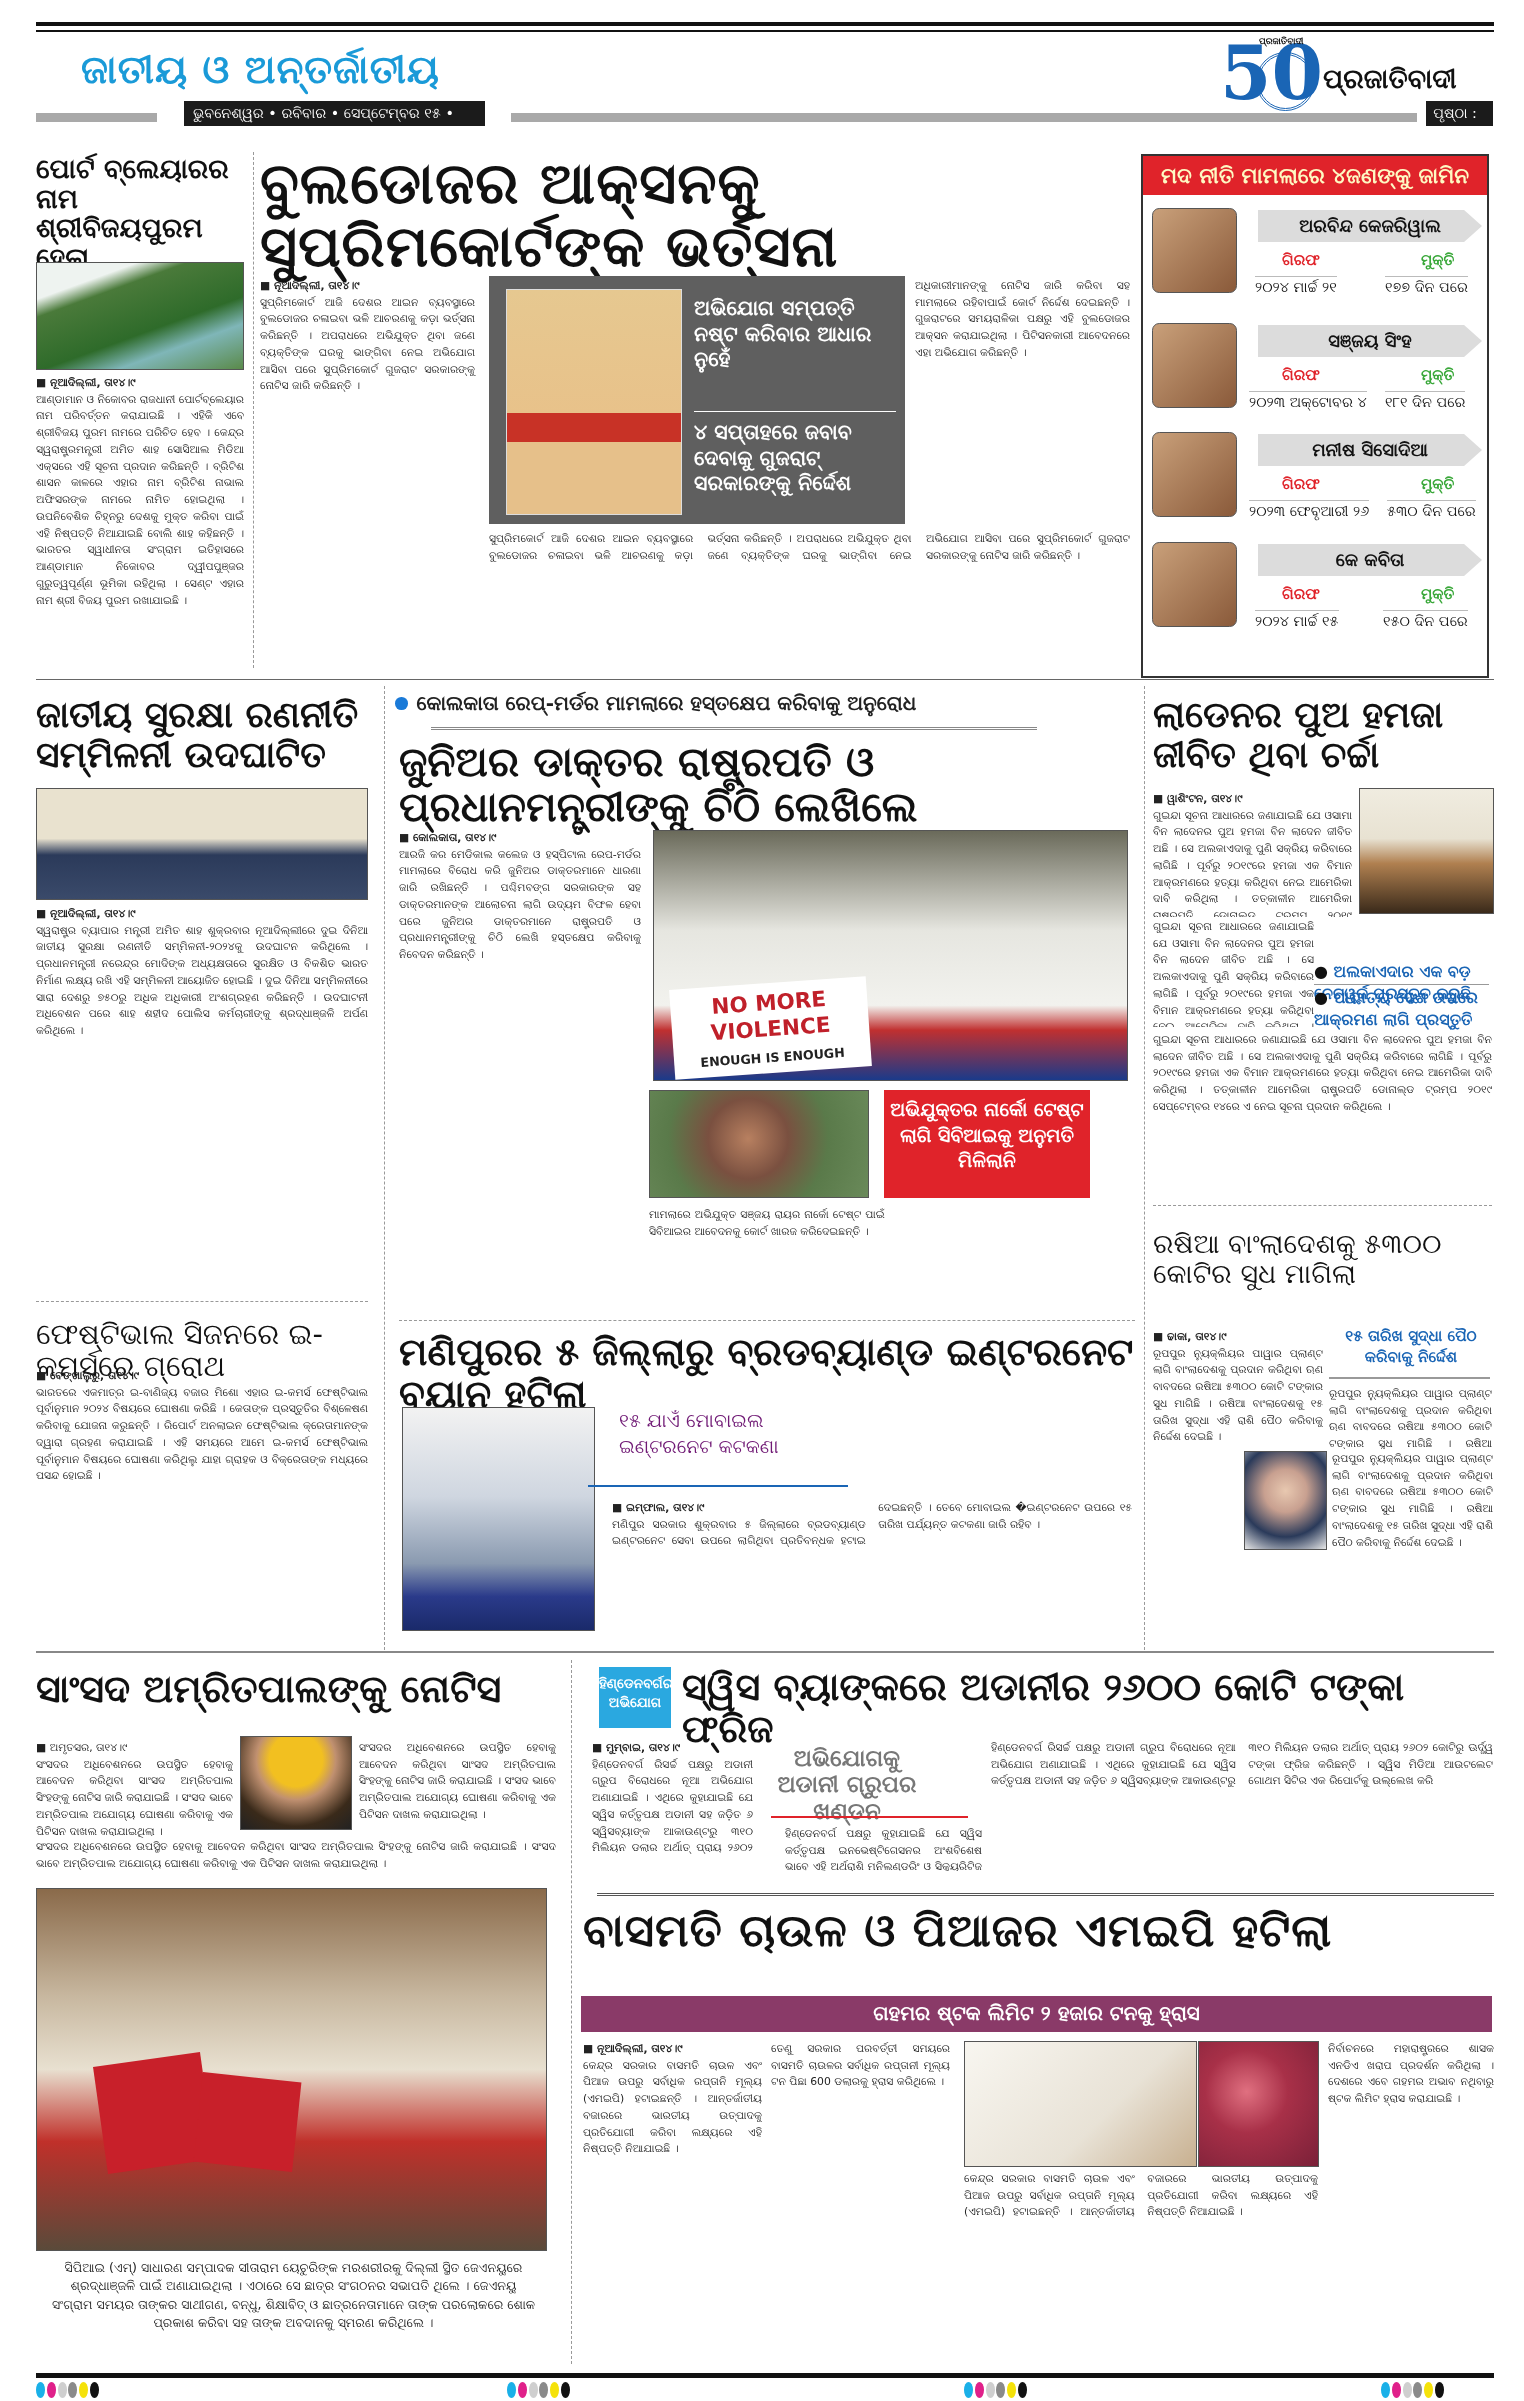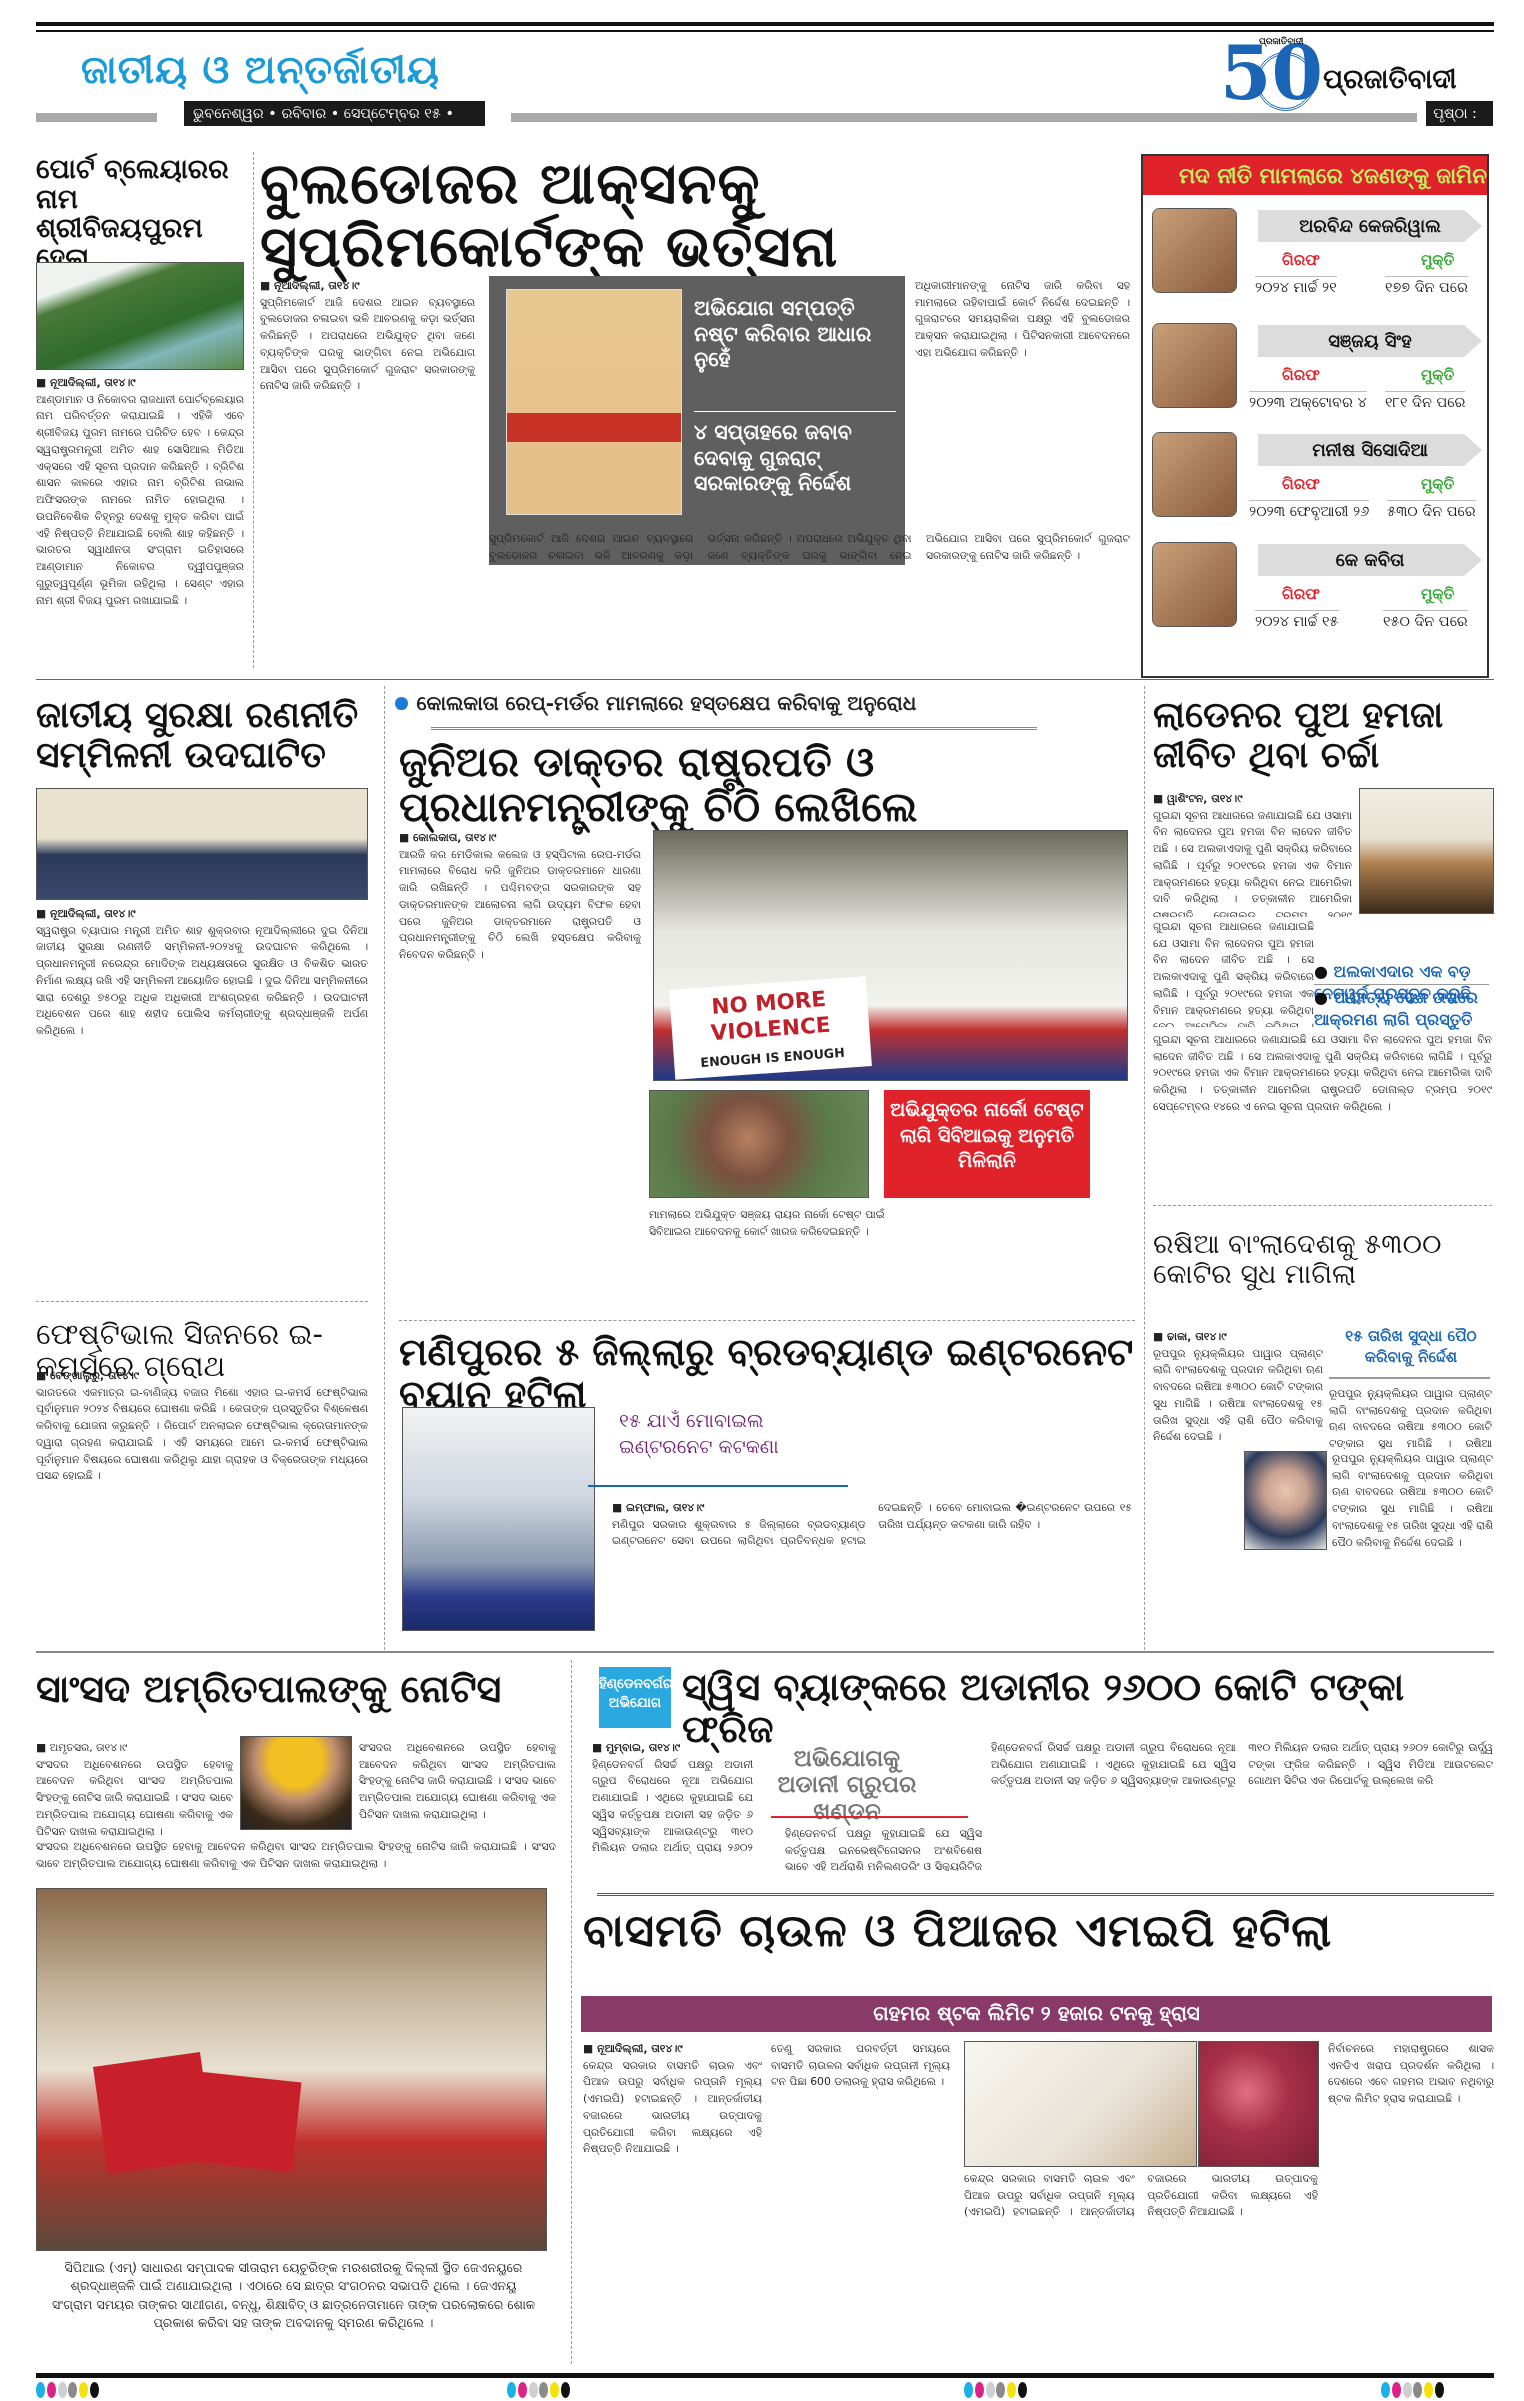--- a/index.html
+++ b/index.html
@@ -17,27 +17,27 @@
 .logo-name{position:absolute;left:103px;top:27px;font-size:27px;font-weight:bold;color:#111}
 .logo-small{position:absolute;left:39px;top:0;font-size:9px;font-weight:bold}
 .page-no{left:1426px;top:101px;width:67px;height:25px;background:#1b1b1b;color:#fff;font-size:14.4px;padding:3.6px 7.2px}
 .hl{font-weight:bold;line-height:1.1}
 .body-text{font-size:11.7px;line-height:1.55;color:#222;text-align:justify}
 .vrule{position:absolute;border-left:0.9px dashed #999}
 .hrule{position:absolute;border-top:1.8px solid #666}
 .hrule-d{position:absolute;border-top:0.9px dashed #999}
 .img{position:absolute;overflow:hidden}
 .bail-box{left:1141px;top:154px;width:348px;height:524px;border:2.7px double #333;background:#fff}
-.bail-head{position:absolute;left:0;top:0;width:100%;height:39px;background:#e0232a;color:#bef264;font-size:21.5px;font-weight:bold;text-align:right;padding-top:7.2px}
+.bail-head{position:absolute;left:0;top:0;width:100%;height:39px;background:#e0232a;color:#fef9c3;font-size:21.5px;font-weight:bold;text-align:center;padding-top:7.2px}
 .bail-row{position:absolute;left:0;width:100%;height:117px}
 .bail-photo{position:absolute;left:9px;top:7.2px;width:85px;height:85px;border-radius:7.2px;background:linear-gradient(135deg,#c9a07a,#8a5a3a);border:0.9px solid #555}
 .bail-name{position:absolute;left:115px;top:9px;width:224px;height:32px;background:#dcdcdc;font-size:18px;font-weight:bold;text-align:center;padding-top:5.4px;clip-path:polygon(0 0,92% 0,100% 50%,92% 100%,0 100%)}
 .bail-lbl{position:absolute;top:50px;font-size:15.2px;font-weight:bold}
 .bail-val{position:absolute;top:75px;font-size:14.4px;border-top:0.9px solid #bbb;padding-top:1.8px}
-.sc-box{left:489px;top:276px;width:416px;height:289px;background:#5f5f5f}
+.sc-box{left:489px;top:276px;width:416px;height:248px;background:#5f5f5f}
 .sc-img{left:17px;top:12.6px;width:176px;height:226px;background:linear-gradient(180deg,#e6c890 0,#e8c28a 55%,#c83226 55%,#c83226 68%,#e6c08a 68%);border:0.9px solid #ddd}
 .sc-text{position:absolute;left:205px;color:#fff;font-size:20.6px;font-weight:bold;line-height:1.25}
 .kicker{left:395px;top:691px;font-size:20px;font-weight:bold;color:#222}
 .kicker-dot{display:inline-block;width:12.6px;height:12.6px;border-radius:50%;background:#1a7ad8;margin-right:9px}
 .red-box{left:884px;top:1090px;width:206px;height:108px;background:#e0232a;color:#fff;font-size:19px;font-weight:bold;text-align:center;padding-top:7.2px;line-height:1.35}
 .blue-sub{color:#1a65b5;font-weight:bold;font-size:16px;line-height:1.35}
 .hind-badge{left:599px;top:1667px;width:72px;height:61px;background:#2aa8e0;color:#fff;font-size:13.5px;font-weight:bold;text-align:center;padding-top:7.2px;line-height:1.4}
 .adani-deny{left:771px;top:1745px;width:152px;font-size:23px;font-weight:bold;color:#777;text-align:center;line-height:1.15}
 .purple-bar{left:581px;top:1996px;width:911px;height:36px;background:#8a3a68;color:#fff;font-size:20px;font-weight:bold;text-align:center;padding-top:4.5px}
 .footer-rule{left:36px;top:2373px;width:1458px;height:5.4px;background:#111}

